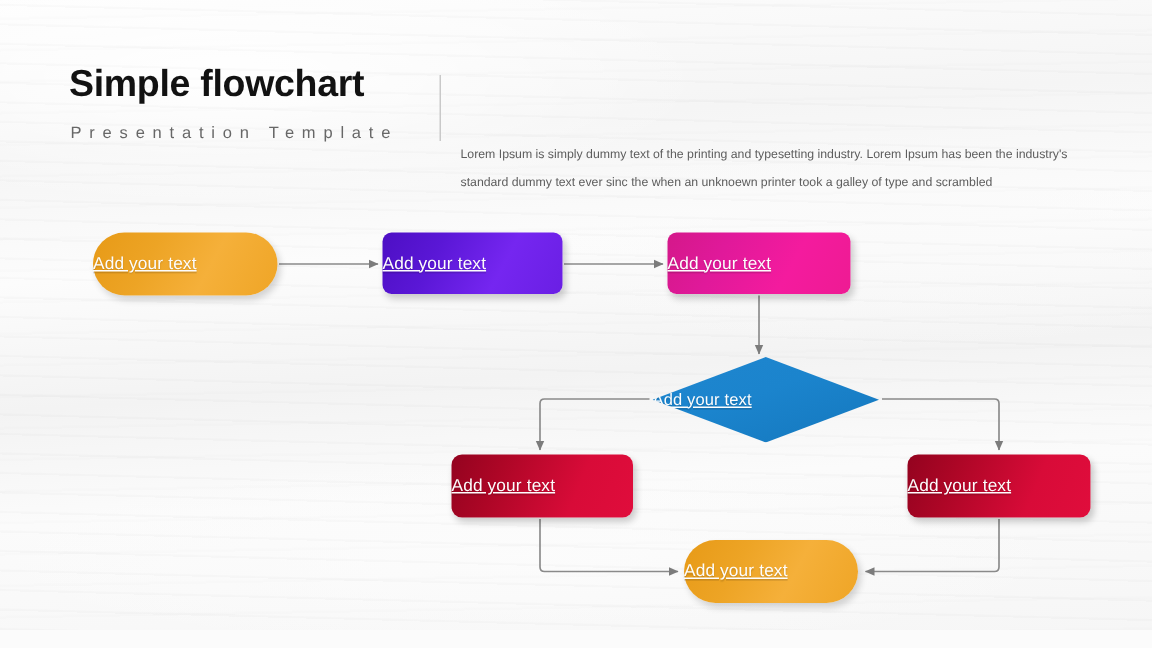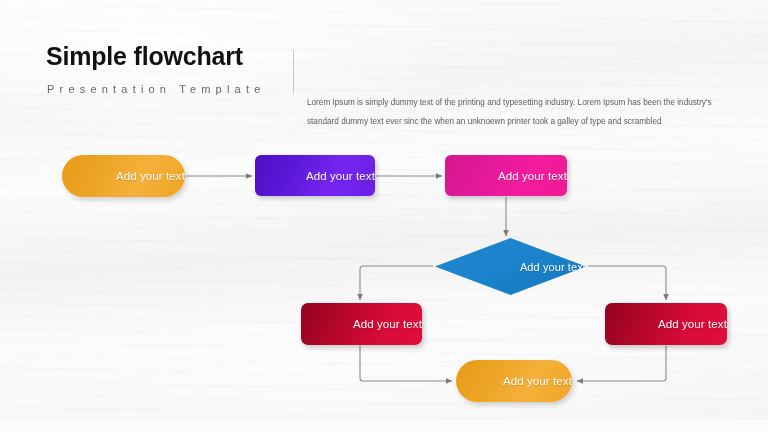--- a/index.html
+++ b/index.html
@@ -81,26 +81,27 @@
     position: absolute;
     inset: 0;
     pointer-events: none;
   }
 
   
   .node {
     position: absolute;
     display: flex;
     align-items: center;
-    justify-content: flex-end;
+    justify-content: flex-start;
     color: #fdfdfd;
     font-size: 11.5px;
     letter-spacing: 0.1px;
     text-shadow: 0 1px 1px rgba(0,0,0,0.18);
     box-sizing: border-box;
+    text-decoration: underline;
   }
 
   .n-orange-1 {
     left: 62px; top: 155px; width: 123px; height: 42px;
     border-radius: 21px;
     background: linear-gradient(118deg, #e79a17 0%, #eda425 32%, #f5b03a 62%, #efa526 100%);
     box-shadow: 2px 3px 5px rgba(0,0,0,0.16);
   }
   .n-purple {
     left: 255px; top: 155px; width: 120px; height: 41px;

